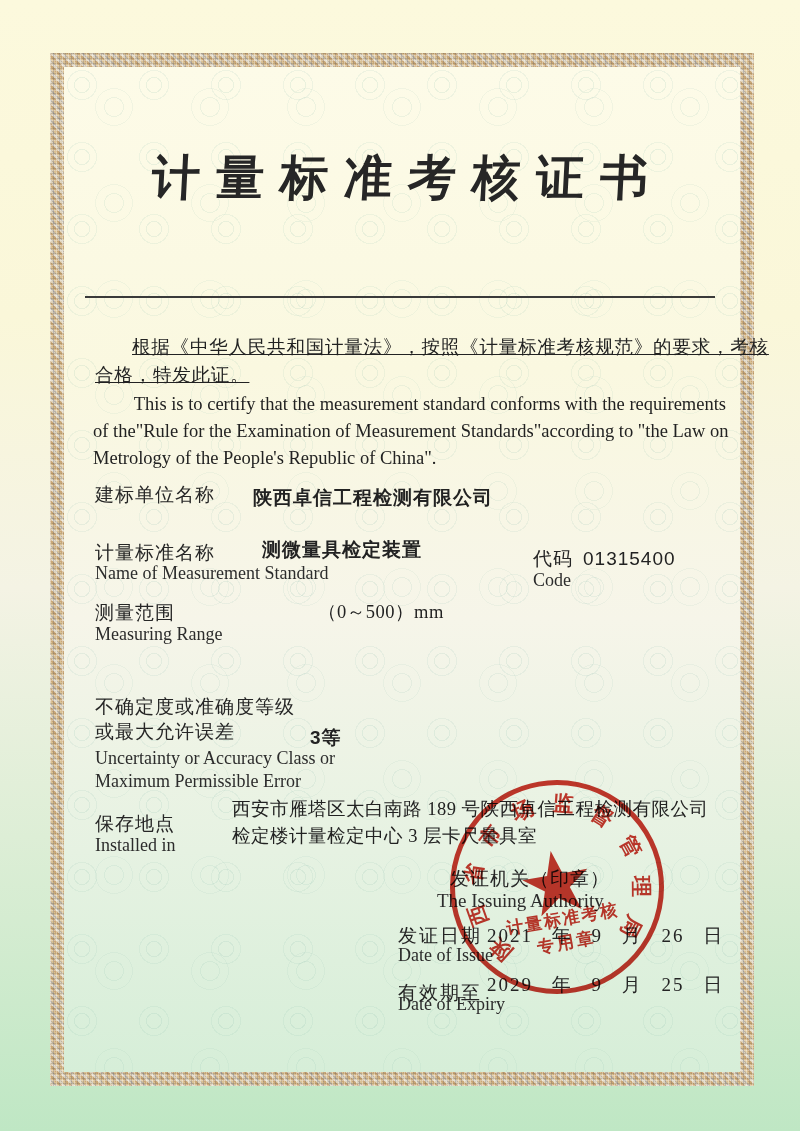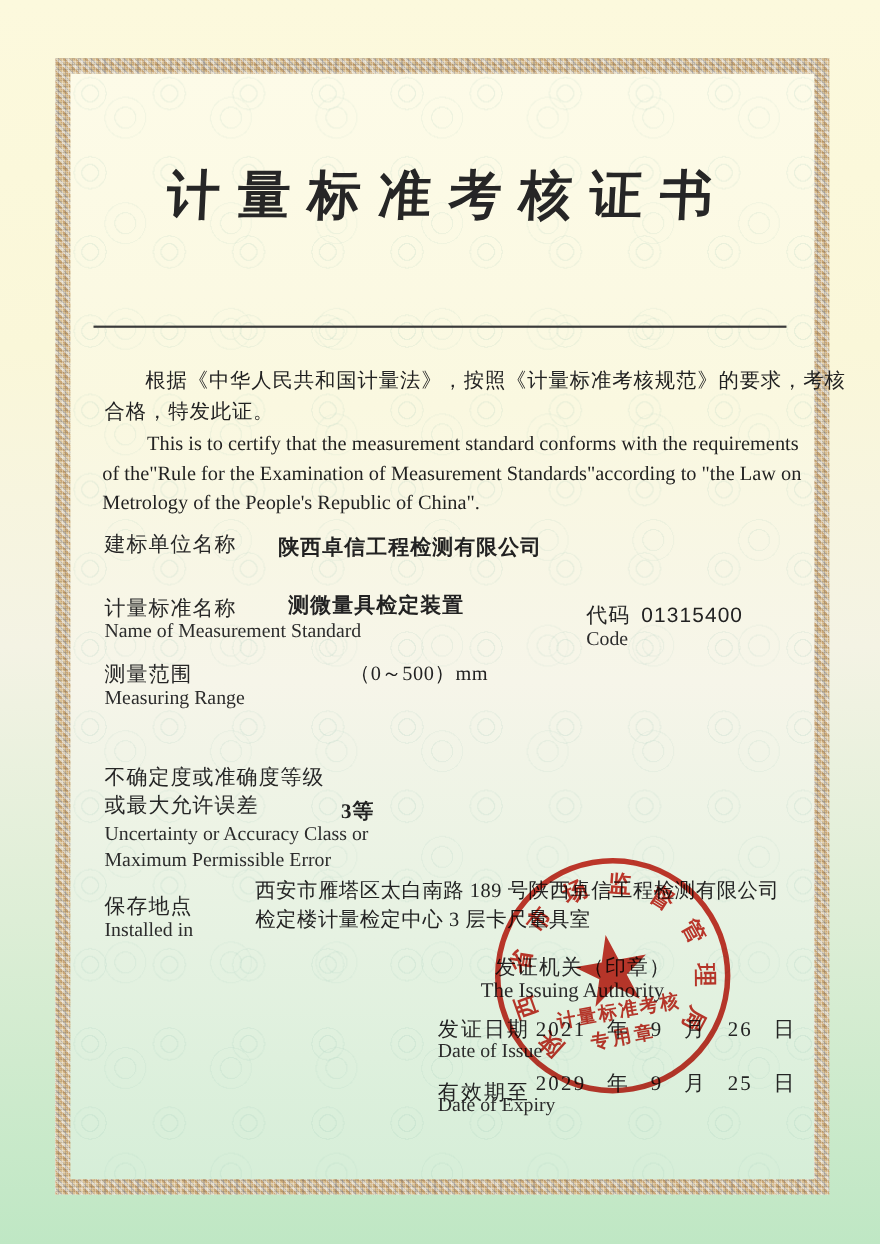--- a/index.html
+++ b/index.html
@@ -44,21 +44,21 @@
     font-family:"Liberation Sans","DejaVu Sans",sans-serif;
     font-size:23px;color:#343434;letter-spacing:.2px;
   }
   .certno{left:0;top:269px;width:800px;text-align:center;font-size:20px;color:#2e2e2e;}
   .certno span{display:inline-block;}
   .cn-b{font-weight:bold;}
   .m12{margin-right:12px;} .m10{margin-right:10px;} .m30{margin-right:30px;}
   .m16{margin-right:16px;} .m6{margin-right:6px;} .m24{margin-right:24px;}
   .rule{left:85px;top:296px;width:630px;height:2px;background:#3a3a3a;}
 
-  .para-cn{left:95px;top:333px;width:625px;font-size:18.5px;line-height:28px;letter-spacing:.8px;color:#222;}
+  .para-cn{left:95px;top:333px;width:625px;font-size:18.5px;line-height:28px;letter-spacing:.8px;color:#222;text-decoration:underline;}
   .para-cn .ind{text-indent:2em;}
   .para-en{left:93px;top:391px;width:640px;font-size:18.5px;line-height:27px;color:#222;}
   .para-en .ind{text-indent:2.2em;}
   .nowrap{white-space:nowrap;}
 
   .lab-cn{font-size:19px;letter-spacing:1px;color:#262626;}
   .lab-en{font-size:18px;color:#2c2c2c;}
   .val-hei{font-family:"Liberation Sans","DejaVu Sans",sans-serif;font-weight:bold;font-size:19px;color:#222;letter-spacing:1px;}
   .val-song{font-size:18.5px;color:#222;letter-spacing:.5px;}
 
@@ -113,21 +113,21 @@
       <span class="val-hei" style="font-weight:normal;margin-left:6px;">01315400</span>
     </div>
     <div class="abs lab-en" style="left:533px;top:570px;">Code</div>
 
     <div class="abs lab-cn" style="left:95px;top:600px;">测量范围</div>
     <div class="abs val-song" style="left:318px;top:599px;">（0～500）mm</div>
     <div class="abs lab-en" style="left:95px;top:624px;text-align:center;">Measuring Range</div>
 
     <div class="abs lab-cn" style="left:95px;top:694px;">不确定度或准确度等级</div>
     <div class="abs lab-cn" style="left:95px;top:719px;">或最大允许误差</div>
-    <div class="abs val-hei" style="left:310px;top:725px;font-family:Liberation Serif, serif;">3等</div>
+    <div class="abs val-hei" style="left:310px;top:725px;">3等</div>
     <div class="abs lab-en" style="left:95px;top:748px;">Uncertainty or Accuracy Class or</div>
     <div class="abs lab-en" style="left:95px;top:771px;">Maximum Permissible Error</div>
 
     <div class="abs val-song nowrap" style="left:232px;top:796px;">西安市雁塔区太白南路 189 号陕西卓信工程检测有限公司</div>
     <div class="abs lab-cn" style="left:95px;top:811px;">保存地点</div>
     <div class="abs val-song nowrap" style="left:232px;top:823px;">检定楼计量检定中心 3 层卡尺量具室</div>
     <div class="abs lab-en" style="left:95px;top:835px;">Installed in</div>
 
     <div class="abs lab-cn" style="left:450px;top:866px;">发证机关（印章）</div>
     <div class="abs lab-en" style="left:437px;top:890px;font-size:19px;">The Issuing Authority</div>

